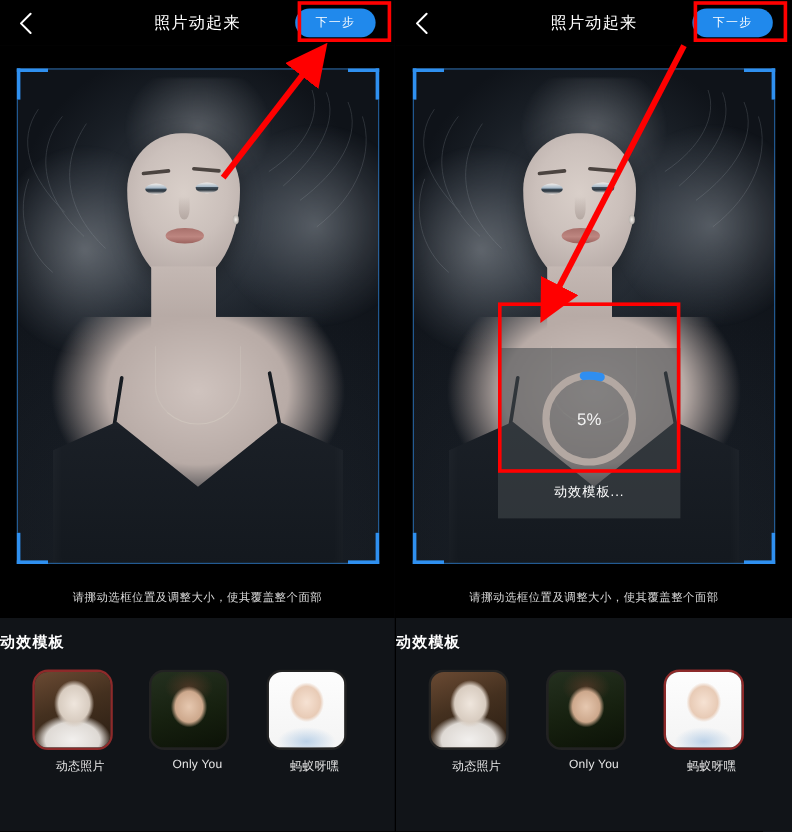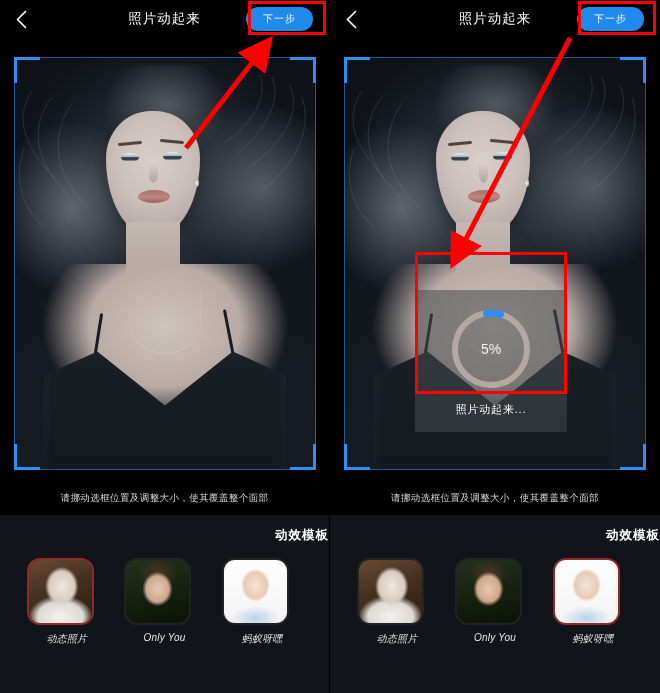--- a/index.html
+++ b/index.html
@@ -121,25 +121,25 @@
   .crop .e-right{ top:26px; bottom:26px; right:0; width:1px; opacity:.55; }
 
   .hint {
     position:absolute; left:0; right:0; bottom:10px;
     text-align:center; color:#d9d9d9; font-size:9.5px; letter-spacing:.4px;
   }
 
   
   .tray { position:absolute; left:0; right:0; top:515px; bottom:0; background:#111418; }
   .tray-title {
-    text-align:right; color:#fff; font-size:12.5px; font-weight:bold;
+    text-align:left; color:#fff; font-size:12.5px; font-weight:bold;
     letter-spacing:1px; padding-top:12px;
   }
   .thumbs { display:flex; justify-content:space-around; padding:14px 18px 0; }
-  .thumb { width:80px; cursor:pointer;font-style:italic; }
+  .thumb { width:80px; cursor:pointer; }
   .thumb-img {
     width:67px; height:67px; border-radius:13px; overflow:hidden;
     position:relative; background:#222; border:2px solid transparent;
   }
   .thumb.selected .thumb-img { border-color:#8d2a2a; }
   .thumb-label {
     margin-top:7px; text-align:center; color:#e6e6e6; font-size:10px;
     letter-spacing:.2px; white-space:nowrap;
   }
   
@@ -335,21 +335,21 @@
       </div>
 
       <div class="progress-card">
         <div class="ring">
           <svg width="86" height="86" viewBox="0 0 86 86">
             <circle cx="43" cy="43" r="36" fill="none" stroke="#b3a8a2" stroke-width="6"></circle>
             <circle cx="43" cy="43" r="36" fill="none" stroke="#2f8ef0" stroke-width="7" stroke-linecap="round" stroke-dasharray="14 212" transform="rotate(-97 43 43)"></circle>
           </svg>
           <div class="ring-pct">5%</div>
         </div>
-        <div class="progress-text">照片动起来...</div>
+        <div class="progress-text">动效模板...</div>
       </div>
 
       <div class="hint">请挪动选框位置及调整大小，使其覆盖整个面部</div>
     </div>
 
     <div class="tray">
       <div class="tray-title">动效模板</div>
       <div class="thumbs">
         <div class="thumb">
           <div class="thumb-img">

